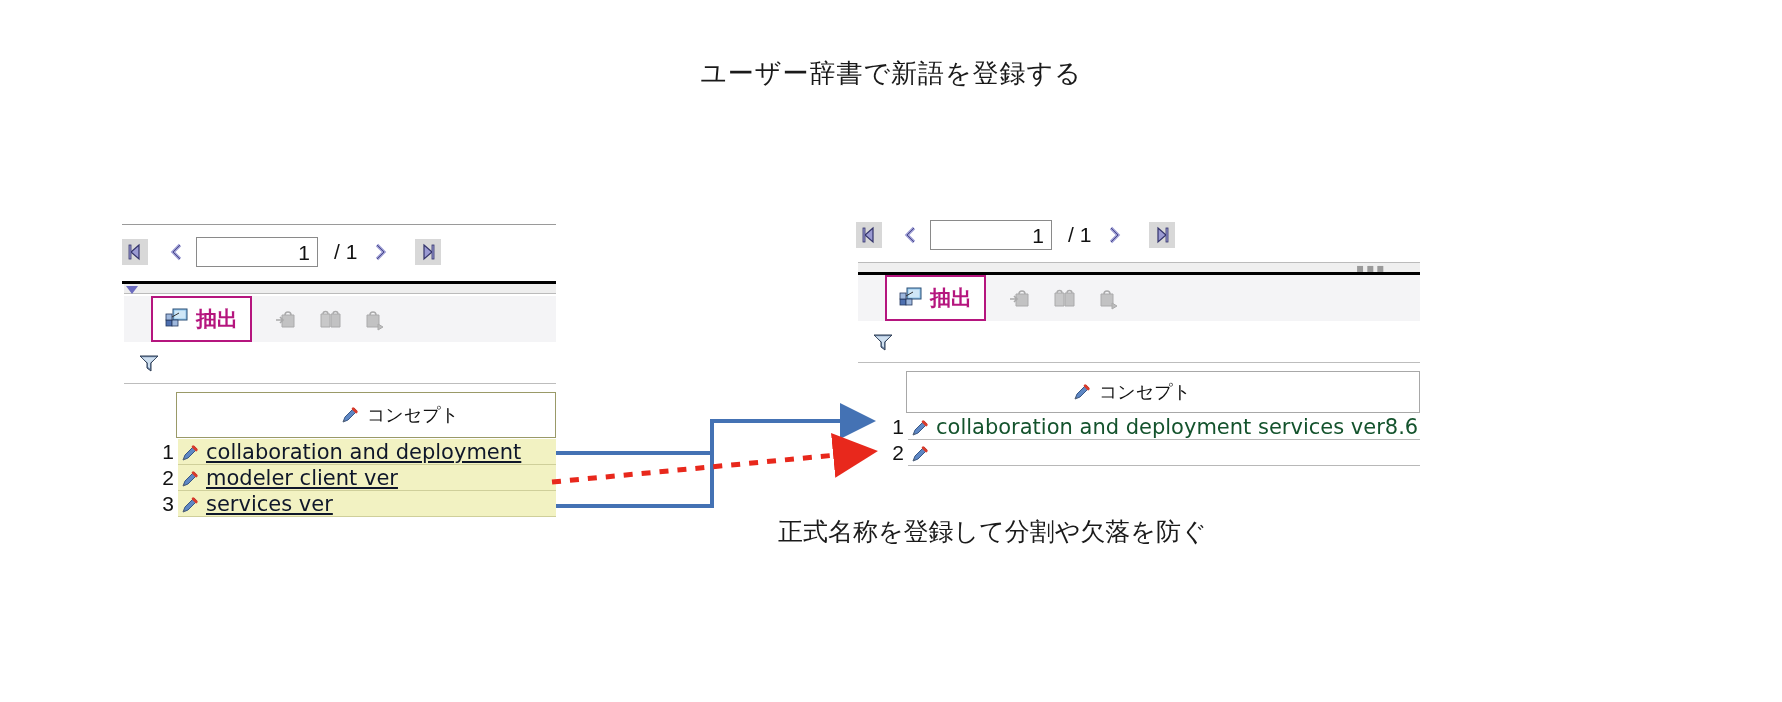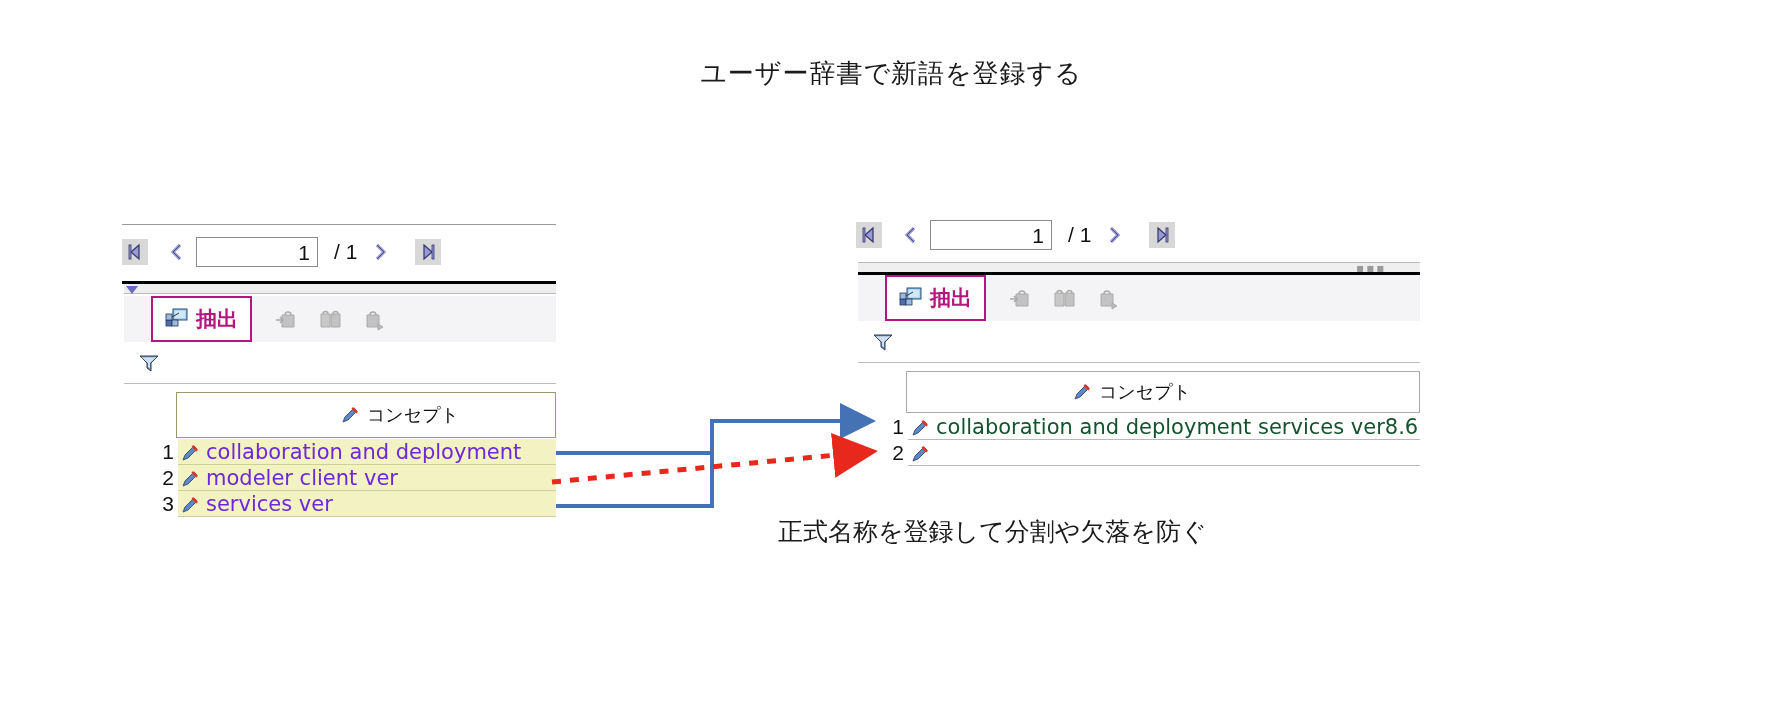--- a/index.html
+++ b/index.html
@@ -126,21 +126,21 @@
     font-family:"Liberation Sans",sans-serif;
   }
   .row .cell{
     flex:1;
     display:flex;align-items:center;gap:7px;
     height:26px;
     box-sizing:border-box;
     padding-left:3px;
   }
   .row.hl .cell{background:#f2f2c2;border-bottom:1px solid #cfcf9a;}
-  .row.hl .txt{color:#6d28d9;}
+  .row.hl .txt{color:#0f172a;text-decoration:underline;}
   .row.plain .cell{background:#ffffff;border-bottom:1px solid #b8b8b8;}
   .row.plain .txt{color:#14532d;}
   .txt{white-space:nowrap;font-family:"DejaVu Sans","Liberation Sans",sans-serif;}
 
   
   .pencil{display:inline-block;width:18px;height:18px;flex:0 0 18px;}
   .bagicon{display:inline-block;width:26px;height:26px;opacity:.55;}
   .funnel{display:inline-block;width:22px;height:22px;margin-right:5px;}
   .extract-ico{display:inline-block;width:24px;height:22px;}
 

